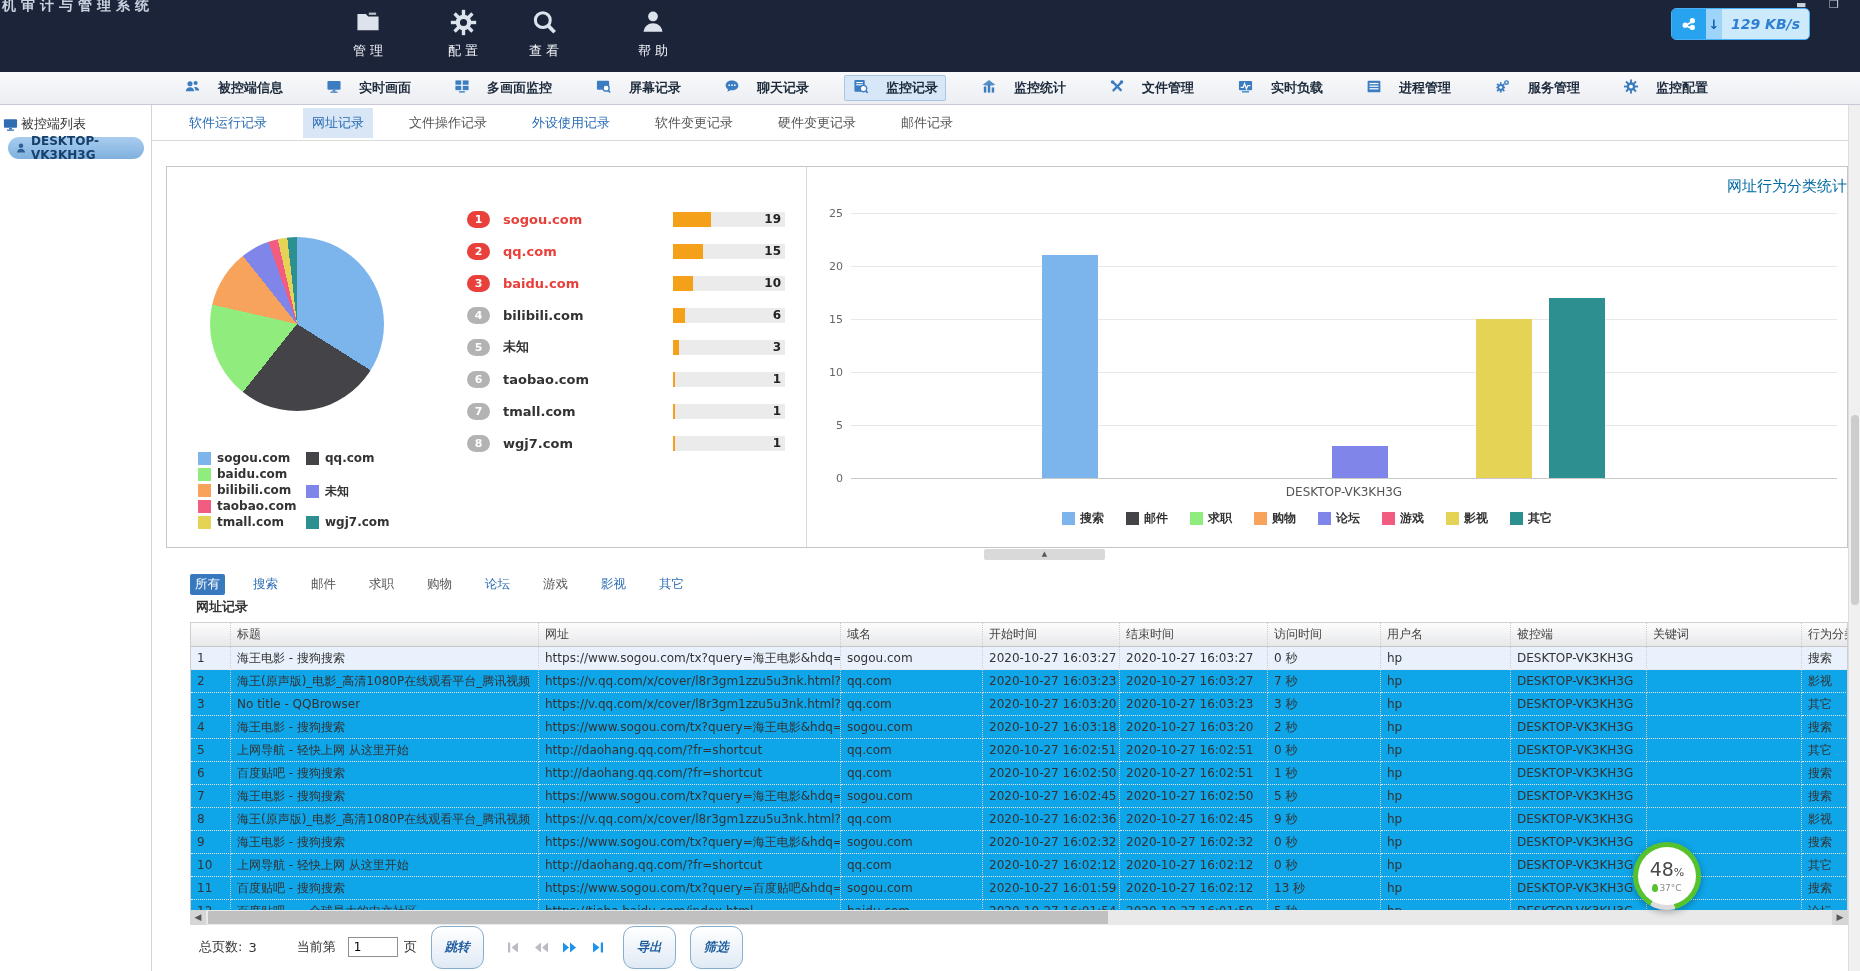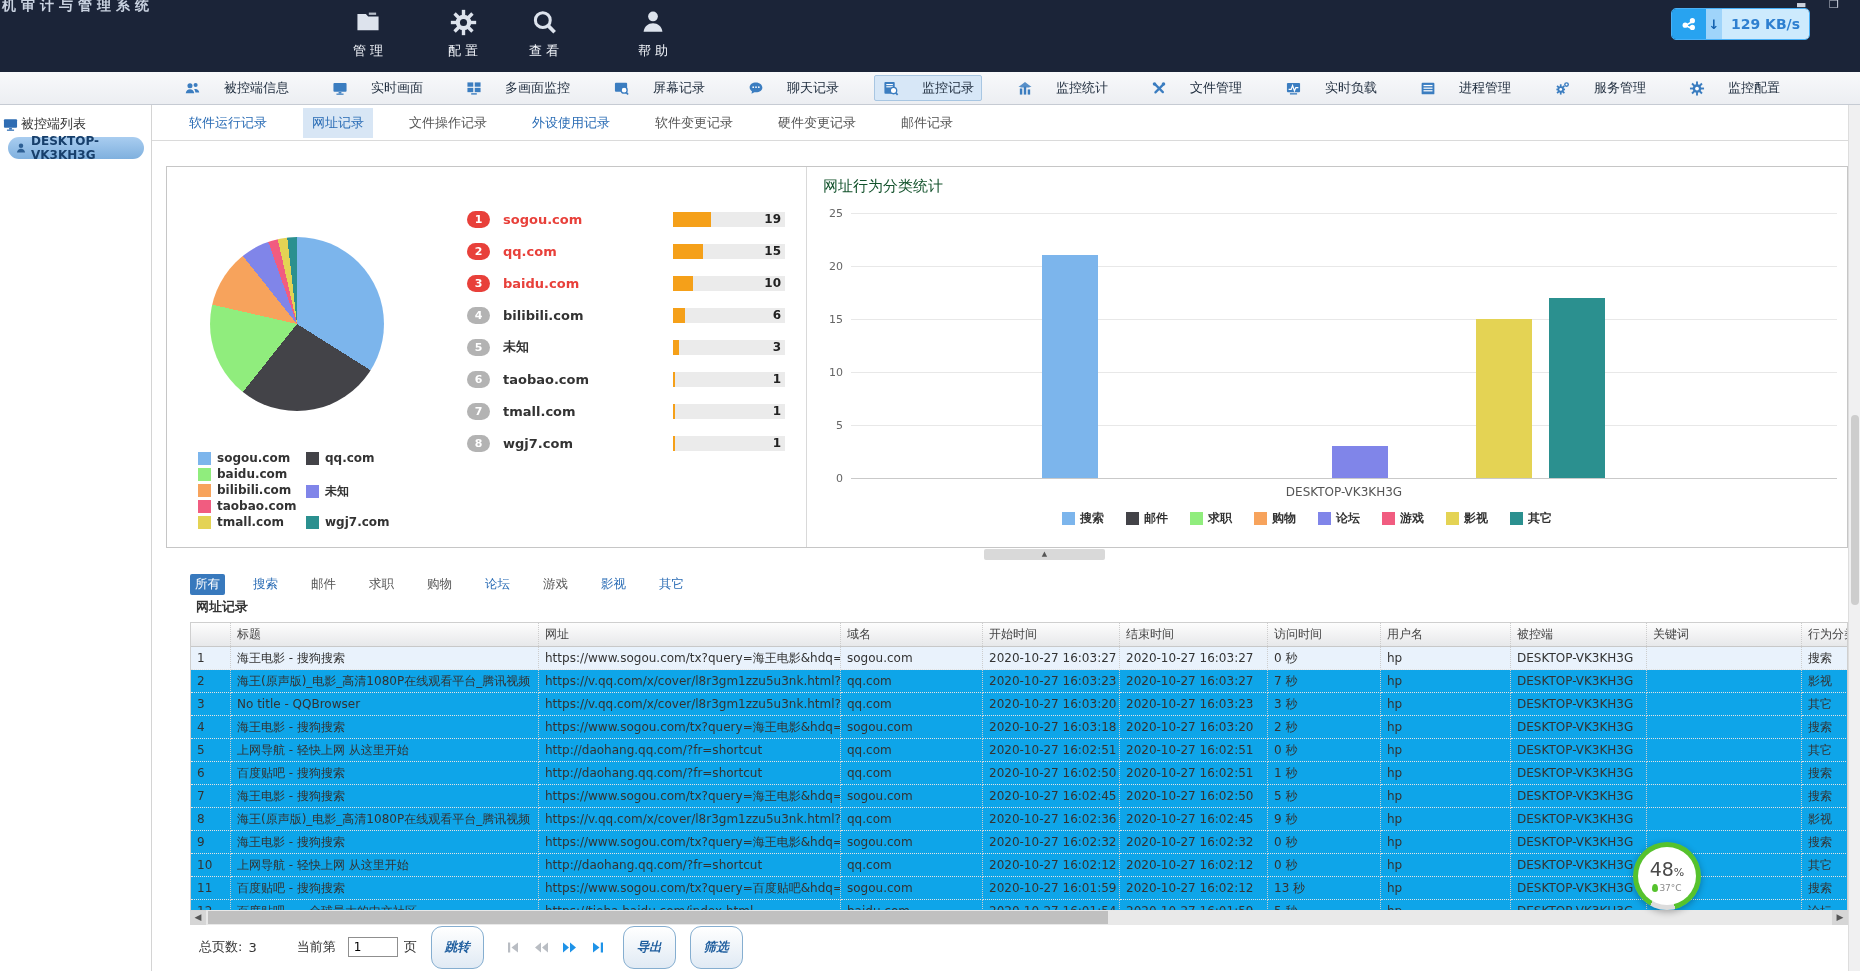--- a/index.html
+++ b/index.html
@@ -8,24 +8,24 @@
   
   .topbar{position:absolute;left:0;top:0;width:1860px;height:72px;background:#1b2438;}
   .app-title{position:absolute;left:2px;top:-3px;font-size:14px;font-weight:bold;color:#c9d2e0;letter-spacing:5px;white-space:nowrap;}
   .tb-group{position:absolute;top:5px;width:64px;text-align:center;cursor:pointer;}
   .tb-group .tb-ic{height:34px;display:flex;align-items:center;justify-content:center;color:#dde3ed;}
   .tb-group .tb-lb{font-size:13px;color:#f2f5fa;margin-top:3px;}
   .win-ctl{position:absolute;top:-2px;color:#cdd3de;font-size:11px;cursor:pointer;}
   .net-badge{position:absolute;left:1671px;top:8px;height:30px;display:flex;align-items:stretch;border:1px solid #49b0f6;border-radius:5px;overflow:hidden;}
   .net-ic{width:34px;background:#28a3f0;display:flex;align-items:center;justify-content:center;color:#fff;}
   .net-arrow{width:16px;background:#9fd4fa;color:#0f5fae;display:flex;align-items:center;justify-content:center;font-size:13px;font-weight:bold;}
-  .net-txt{background:#cdeafd;color:#2e7fd0;font-size:14px;font-weight:bold;display:flex;align-items:center;padding:0 9px;}
+  .net-txt{background:#cdeafd;color:#2e7fd0;font-size:14px;font-weight:bold;display:flex;align-items:center;padding:0 9px;font-style:italic;}
   
   .menubar{position:absolute;left:0;top:72px;width:1860px;height:33px;background:linear-gradient(#f8f9fb,#eceef2);border-bottom:1px solid #c6cbd3;display:flex;align-items:center;padding-left:176px;gap:27px;box-sizing:border-box;}
-  .menu-item{display:flex;align-items:center;gap:23px;font-size:13px;color:#1d2b3c;cursor:pointer;padding:3px 7px;border:1px solid transparent;border-radius:2px;white-space:nowrap;}
+  .menu-item{display:flex;gap:17px;font-size:13px;color:#1d2b3c;cursor:pointer;padding:3px 7px;border:1px solid transparent;border-radius:2px;white-space:nowrap;font-weight:bold;}
   .menu-item.active{background:#d7e7f7;border-color:#a8c6e2;}
   .menu-item .mi{color:#3b7dc0;display:flex;}
   
   .subtabs{position:absolute;left:152px;top:105px;width:1696px;height:36px;background:#fff;border-bottom:1px solid #dadada;display:flex;align-items:center;padding-left:28px;gap:27px;box-sizing:border-box;}
   .subtab{font-size:13px;color:#555;cursor:pointer;padding:6px 9px;white-space:nowrap;}
   .subtab.visited{color:#2a6cb5;}
   .subtab.active{background:#d8e6f5;color:#2a6cb5;}
   
   .sidebar{position:absolute;left:0;top:105px;width:152px;height:866px;background:#fff;border-right:1px solid #d4d4d4;box-sizing:border-box;}
   .tree-root{display:flex;align-items:center;gap:3px;margin:10px 0 4px 3px;font-size:13px;color:#333;cursor:pointer;}
@@ -46,21 +46,21 @@
   .t10-name{margin-left:13px;font-size:13px;font-weight:bold;color:#333;flex:1;white-space:nowrap;overflow:hidden;}
   .t10-name.hot{color:#e8403a;}
   .t10-barwrap{position:relative;width:112px;height:15px;background:#ebebeb;flex:none;}
   .t10-fill{position:absolute;left:0;top:0;height:15px;background:#f5a019;}
   .t10-val{position:absolute;right:4px;top:0;height:15px;line-height:15px;font-size:12px;font-weight:bold;color:#222;}
   .t10-legend{position:absolute;left:24px;top:284px;width:280px;}
   .lg-item{position:absolute;display:flex;align-items:center;gap:6px;cursor:pointer;}
   .lg-sq{width:13px;height:13px;flex:none;}
   .lg-lb{font-size:12px;font-weight:bold;color:#333;white-space:nowrap;}
   
-  .bc-title{position:absolute;top:10px;left:16px;right:0;text-align:left;color:#14532d;font-size:15px;}
+  .bc-title{position:absolute;top:10px;left:10px;right:0;text-align:right;color:#0369a1;font-size:15px;}
   .grid-line{position:absolute;left:44px;width:986px;height:1px;background:#e8e8e8;}
   .grid-line.base{background:#c9c9c9;}
   .ytick{position:absolute;left:6px;width:30px;text-align:right;font-size:11px;color:#666;}
   .bc-bar{position:absolute;width:56px;}
   .bc-xlabel{position:absolute;top:318px;left:44px;width:986px;text-align:center;font-size:12px;color:#555;}
   .bc-legend{position:absolute;top:343px;left:0;right:40px;display:flex;justify-content:center;gap:22px;}
   .bc-lgi{display:flex;align-items:center;gap:5px;cursor:pointer;}
   .bc-lgi .lg-lb{font-size:12px;}
   
   .handle{position:absolute;left:984px;top:549px;width:121px;height:11px;background:#d9d9d9;border-radius:2px;text-align:center;font-size:7px;color:#555;line-height:11px;cursor:pointer;}

